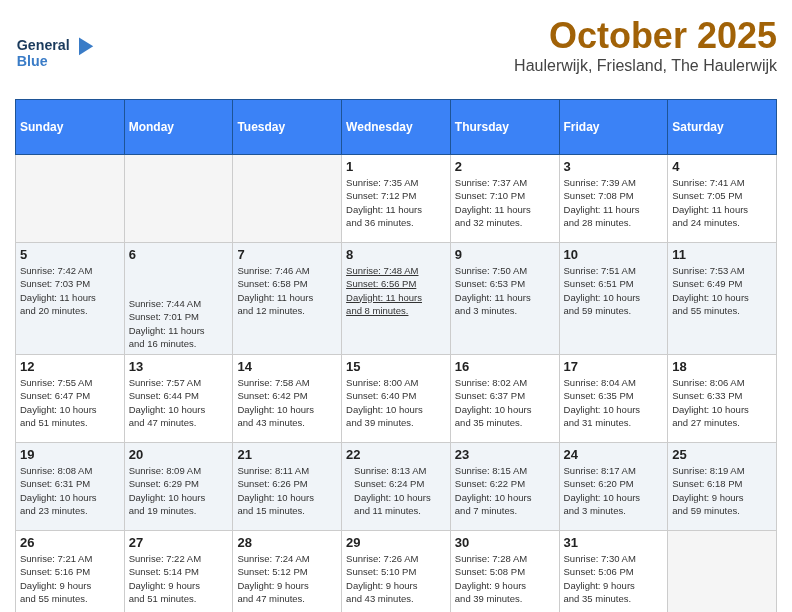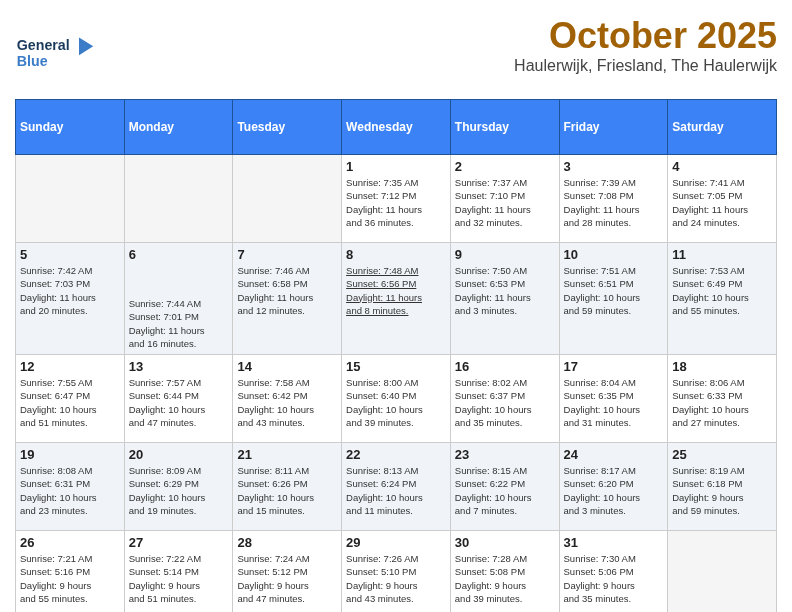--- a/index.html
+++ b/index.html
@@ -260,21 +260,21 @@
         </td>
         <td class="shaded">
           <div class="day-number">21</div>
           <div class="day-info" style="white-space: pre-line;">Sunrise: 8:11 AM
 Sunset: 6:26 PM
 Daylight: 10 hours
 and 15 minutes.</div>
         </td>
         <td class="shaded">
           <div class="day-number">22</div>
-          <div class="day-info" style="white-space: pre-line;">Sunrise: 8:13 AM
+          <div class="day-info" style="white-space: pre-line; margin-left: 8px;">Sunrise: 8:13 AM
 Sunset: 6:24 PM
 Daylight: 10 hours
 and 11 minutes.</div>
         </td>
         <td class="shaded">
           <div class="day-number">23</div>
           <div class="day-info" style="white-space: pre-line;">Sunrise: 8:15 AM
 Sunset: 6:22 PM
 Daylight: 10 hours
 and 7 minutes.</div>

